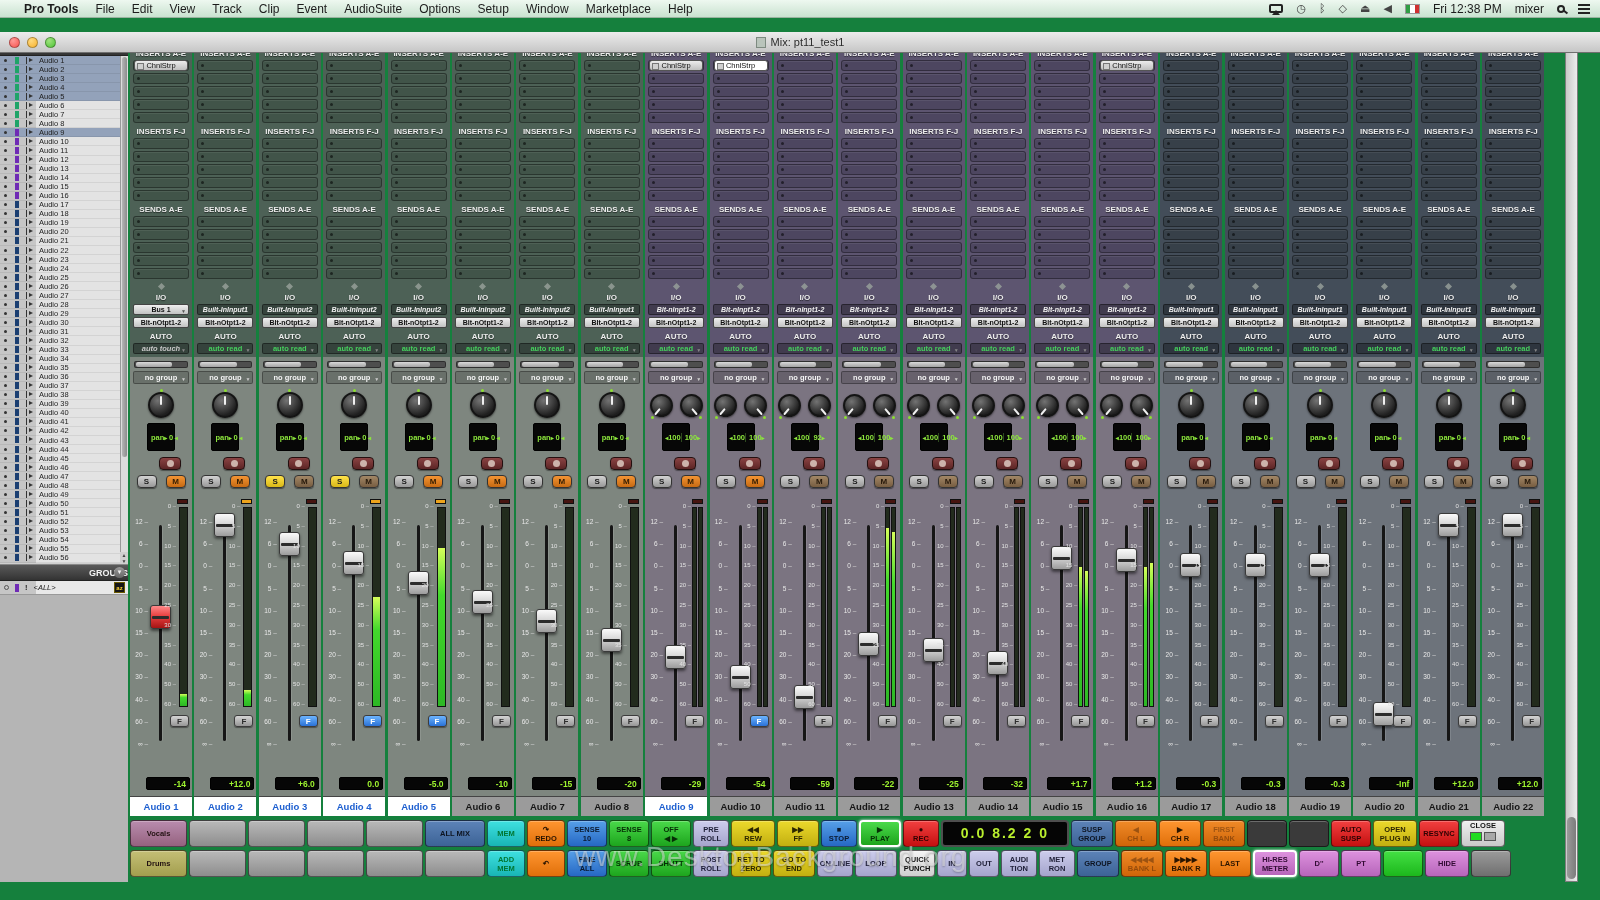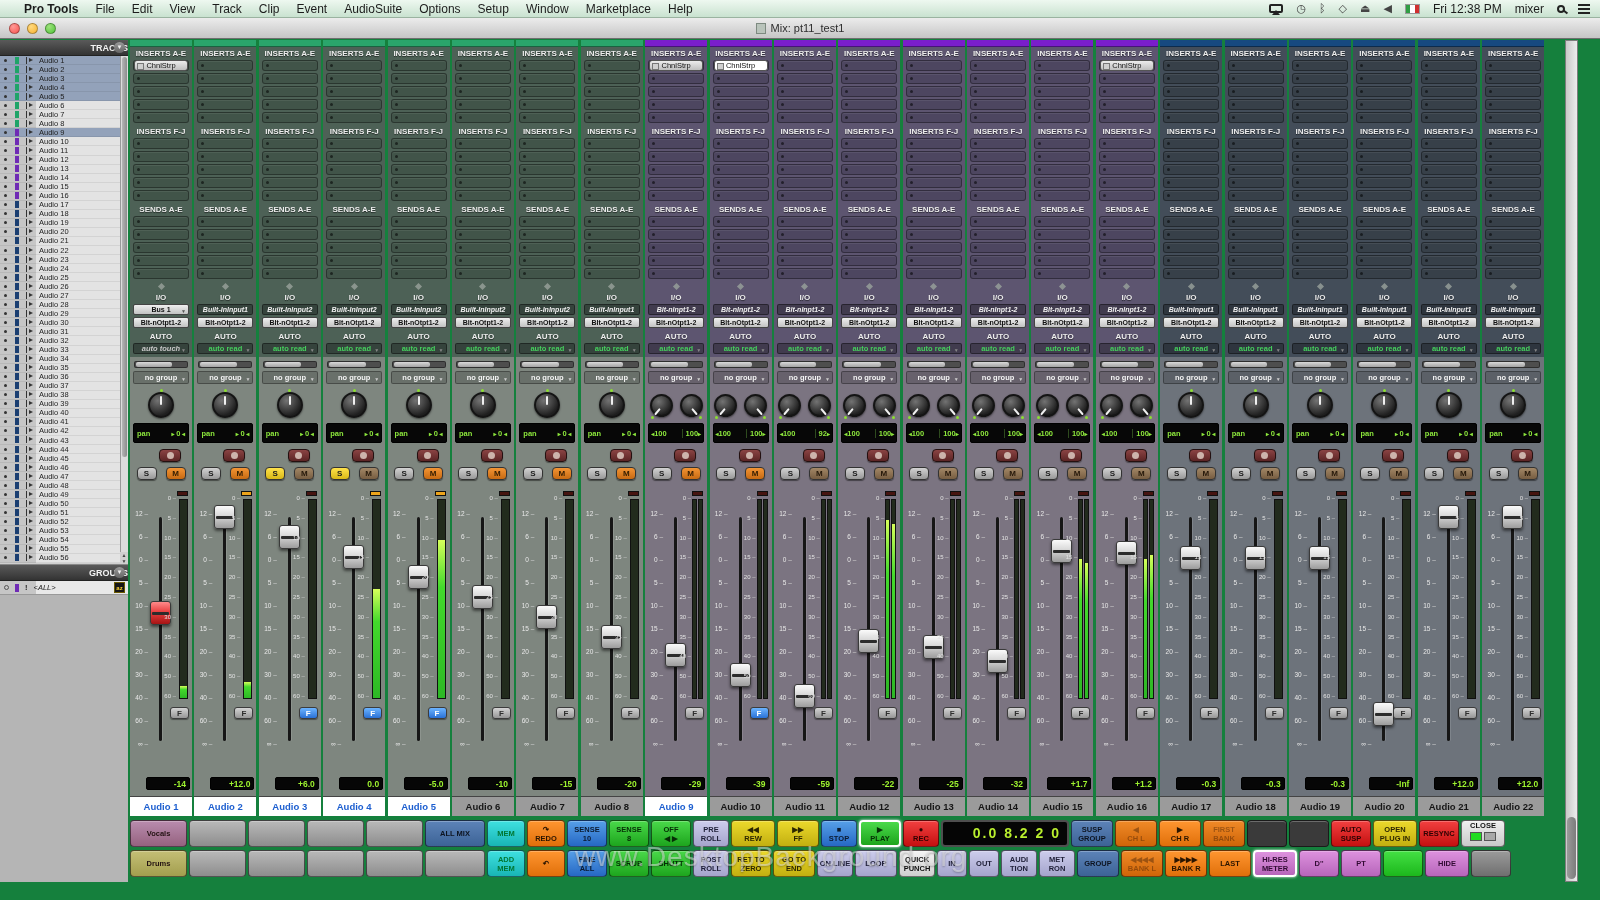--- a/index.html
+++ b/index.html
@@ -17,21 +17,21 @@
   .i-air{width:14px;height:9px;border:2px solid #222;border-radius:2px;position:relative;display:block}
   .i-air::after{content:"";position:absolute;left:50%;bottom:-4px;margin-left:-4px;border-left:4px solid transparent;border-right:4px solid transparent;border-bottom:5px solid #222}
   .flag{width:15px;height:10px;display:inline-flex;border:1px solid #999}
   .flag i{flex:1}.flag .f1{background:#2f9e44}.flag .f2{background:#fff}.flag .f3{background:#d03030}
   .mclock{white-space:nowrap}.muser{white-space:nowrap}
   .i-search{width:8px;height:8px;border:2px solid #222;border-radius:50%;position:relative;display:block}
   .i-search::after{content:"";position:absolute;width:5px;height:2px;background:#222;right:-5px;bottom:-2px;transform:rotate(40deg)}
   .i-list{width:12px;height:2px;background:#222;display:block;box-shadow:0 4px 0 #222,0 8px 0 #222;margin-top:-8px}
 
   
-  .titlebar{position:absolute;left:0;top:18px;right:0;height:21px;background:linear-gradient(#ececec,#c6c6c6);border-bottom:1px solid #6f6f6f;display:flex;align-items:center;z-index:40}
+  .titlebar{position:absolute;left:0;top:32px;right:0;height:21px;background:linear-gradient(#ececec,#c6c6c6);border-bottom:1px solid #6f6f6f;display:flex;align-items:center;z-index:40}
   .lights{display:flex;gap:7px;margin-left:9px}
   .light{width:11px;height:11px;border-radius:50%;border:1px solid rgba(0,0,0,.3)}
   .l-close{background:radial-gradient(circle at 35% 30%,#ff9a97,#f8534e)}
   .l-min{background:radial-gradient(circle at 35% 30%,#ffd97e,#f7b330)}
   .l-zoom{background:radial-gradient(circle at 35% 30%,#9fe27e,#4fc537)}
   .wtitle{position:absolute;left:0;right:0;text-align:center;font-size:11px;color:#2d2d2d;display:flex;justify-content:center;align-items:center;gap:5px}
   .doc-ic{width:10px;height:11px;background:#b9c4bb;border:1px solid #7d8a80;display:inline-block}
 
   
   .sidebar{position:absolute;left:0;top:40px;bottom:18px;width:128px;background:#b5b5b5;z-index:10;display:flex;flex-direction:column}
@@ -90,21 +90,21 @@
   .grpsel .dd{color:#ccc;top:4px}
   .knobs{height:36px;display:flex;justify-content:center;align-items:center;gap:7px}
   .knob{width:26px;height:26px;border-radius:50%;background:radial-gradient(circle at 35% 30%,#737373,#1f1f1f 72%);border:2px solid #141414;position:relative;box-shadow:0 1px 2px rgba(0,0,0,.5)}
   .knob::after{content:"";position:absolute;left:50%;top:2px;width:2px;height:9px;margin-left:-1px;background:#f0f0f0;border-radius:1px;transform-origin:1px 11px;transform:rotate(var(--rot,0deg))}
   .knob::before{content:"";position:absolute;width:3px;height:3px;border-radius:50%;background:#8cે030;background:#8ce030;top:-5px;left:50%;margin-left:-1.5px}
   .stereo .knob{width:23px;height:23px}
   .stereo .knob::after{height:8px;transform-origin:1px 9.5px}
   .kl{--rot:-140deg}.kr{--rot:140deg}
   .kl::before{top:auto;bottom:-4px;left:-1px;margin-left:0}
   .kr::before{top:auto;bottom:-4px;left:auto;right:-1px;margin-left:0}
-  .pand{height:20px;margin:0 3px 3px;background:#070707;border:1px solid #000;border-radius:2px;color:#8ce63c;font-size:7.5px;font-weight:bold;display:flex;align-items:center;justify-content:space-between;padding:0 3px;white-space:nowrap}
+  .pand{height:28px;margin:0 17px 3px;background:#070707;border:1px solid #000;border-radius:2px;color:#8ce63c;font-size:7.5px;font-weight:bold;display:flex;align-items:center;justify-content:space-between;padding:0 3px;white-space:nowrap}
   .pv i{font-style:normal}
   .mono-p .pv::before{content:"▸ ";font-size:6px}
   .mono-p .pv::after{content:" ◂";font-size:6px}
   .st-p{padding:8px 2px}
   .st-p .pvl::before{content:"◂";font-size:6px}
   .st-p .pvr::after{content:"▸";font-size:6px}
   .st-p .pvr{border-left:1px solid #2e4a1e;padding-left:3px}
   .recrow{height:18px;display:flex;justify-content:flex-end;align-items:center;padding-right:11px}
   .rec{width:22px;height:13px;border-radius:4px;background:linear-gradient(#8a4343,#5c2525);border:1px solid #241010;display:flex;align-items:center;justify-content:center;box-shadow:0 1px 1px rgba(0,0,0,.4)}
   .recdot{width:7px;height:7px;border-radius:50%;background:#cdb3ab}
@@ -156,21 +156,21 @@
   .b-green{background:linear-gradient(#4ad94a,#1da51d);color:#052e05}
   .b-lav{background:linear-gradient(#cdcdec,#a4a4cc);color:#21213a}
   .b-yellow{background:linear-gradient(#ecd92c,#c2af10);color:#2c2600}
   .b-red{background:linear-gradient(#f24040,#c41010);color:#2e0202}
   .b-pink{background:linear-gradient(#dd92de,#b765ba);color:#320b34}
   .b-bgreen{background:linear-gradient(#44e044,#1cb81c)}
   .b-white{background:linear-gradient(#f4f4f4,#cfcfcf)}
   .b-close{background:linear-gradient(#f0f0f0,#c9c9c9);position:relative;padding-bottom:16px}
   .b-close::before{content:"";position:absolute;left:8px;bottom:5px;width:10px;height:7px;background:#22dd22;border:1px solid #555}
   .b-close::after{content:"";position:absolute;left:22px;bottom:5px;width:10px;height:7px;background:#a8a8a8;border:1px solid #555}
-  .b-counter{background:#050505;border:2px solid #4e4e4e;border-radius:4px;color:#b9ef2e;font-size:14px;letter-spacing:2px;justify-content:flex-end;padding-right:6px;box-shadow:none}
+  .b-counter{background:#050505;border:2px solid #4e4e4e;border-radius:4px;color:#b9ef2e;font-size:14px;letter-spacing:2px;justify-content:flex-end;padding-right:18px;box-shadow:none}
   .bb.hot{border:2px solid #fff;box-shadow:0 0 3px #fff}
 
   
   .vrail{position:absolute;right:22px;top:40px;bottom:18px;width:13px;background:linear-gradient(90deg,#c9c9c9,#ededed);border:1px solid #7d7d7d;z-index:6}
   .vthumb{position:absolute;left:1px;right:1px;bottom:2px;height:62px;background:linear-gradient(90deg,#9a9a9a,#7c7c7c);border-radius:5px}
   .watermark{position:absolute;left:575px;top:841px;z-index:30;font-size:28px;color:rgba(235,235,235,.5);letter-spacing:1px;white-space:nowrap;pointer-events:none;text-shadow:0 1px 2px rgba(0,0,0,.25)}
 </style>
 </head>
 <body>
 
@@ -1706,21 +1706,21 @@
               <span>60</span>
             </div>
             <div class="clipled"></div>
             <div class="meterA">
               <i style="height: 0%;"></i>
             </div>
             <div class="meterB">
               <i style="height: 0%;"></i>
             </div>
             <div class="fbtn">F</div>
-            <div class="vol">-39</div>
+            <div class="vol">-54</div>
           </div>
           <div class="tname">Audio 10</div>
         </div>
       </div>
 
       <div class="strip grp-p stereo noins" style="--fpos: 0.895;">
         <div class="upper">
           <div class="cbar"></div>
           <div class="seclbl">INSERTS A-E</div>
           <div class="slot"></div>

